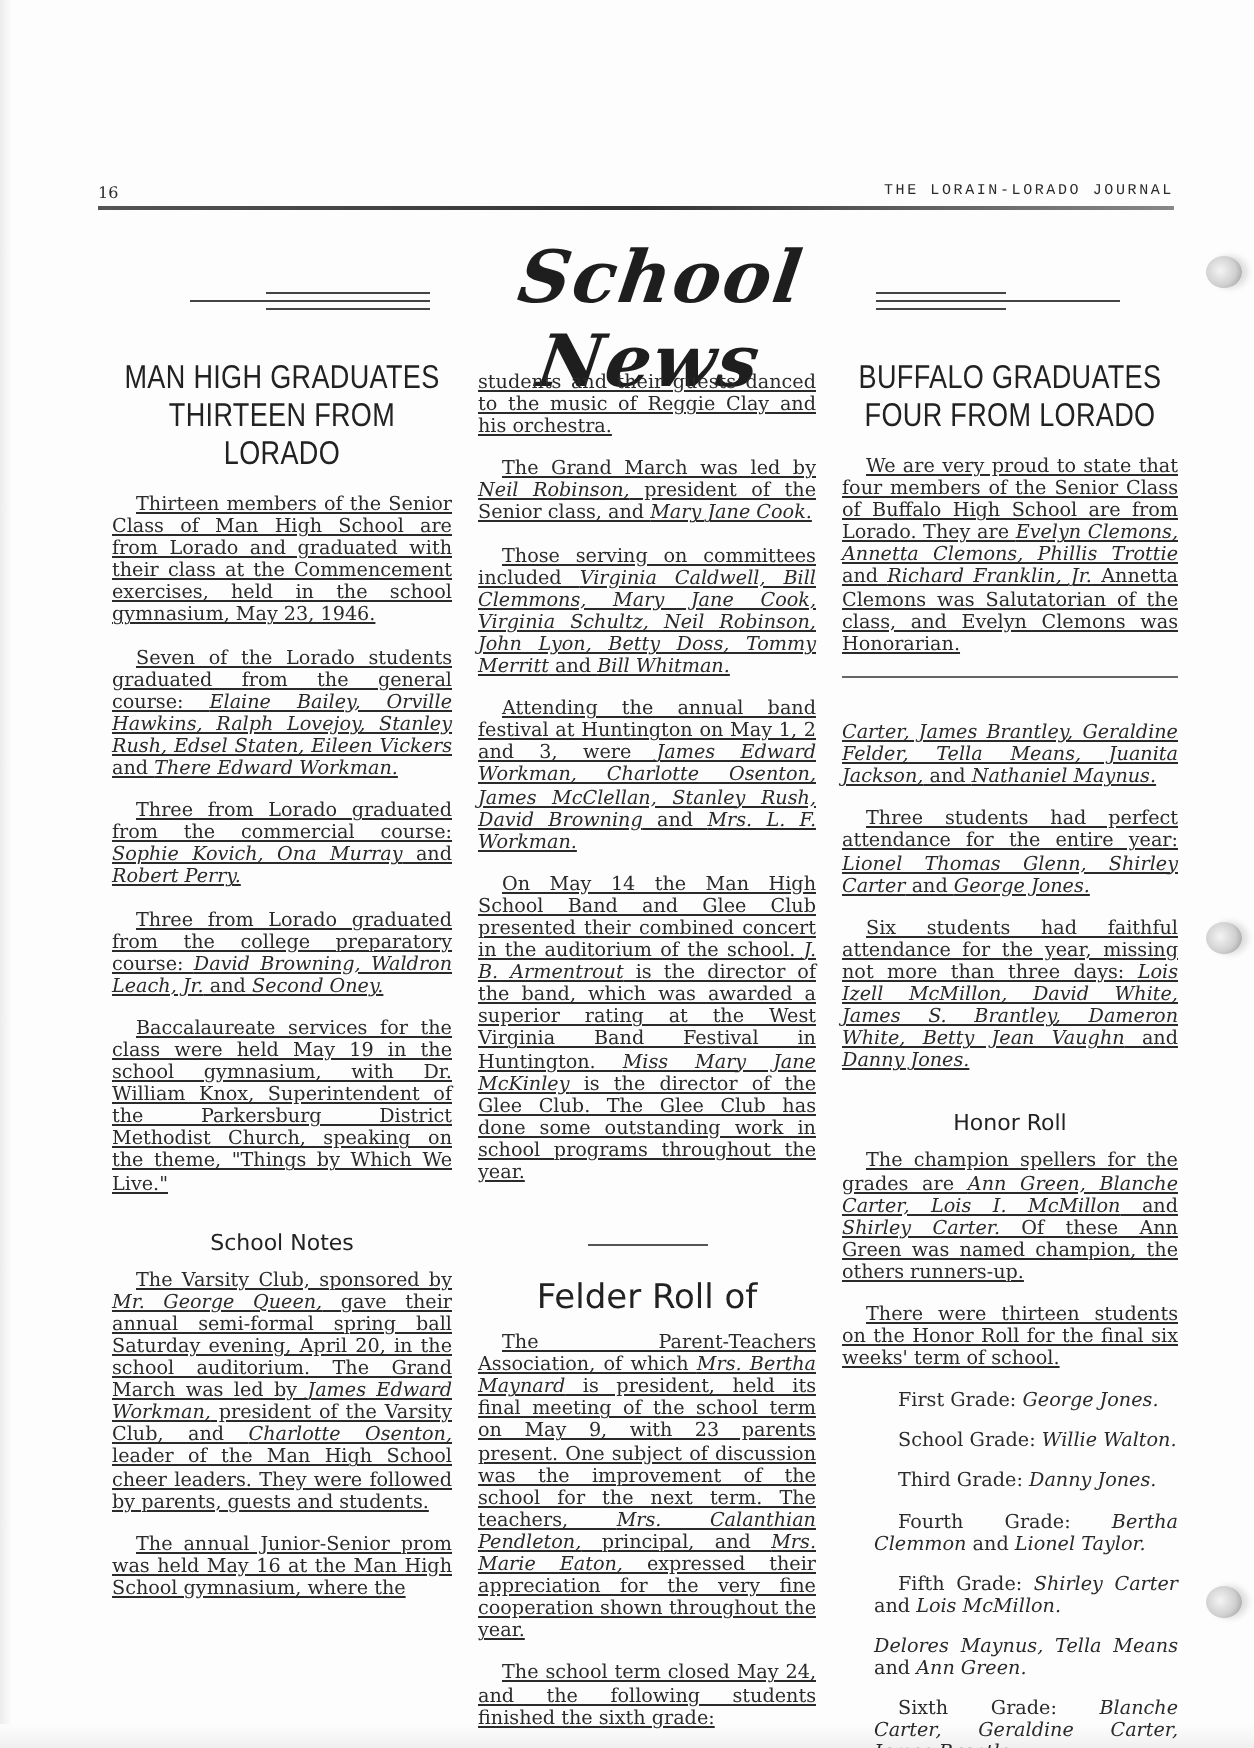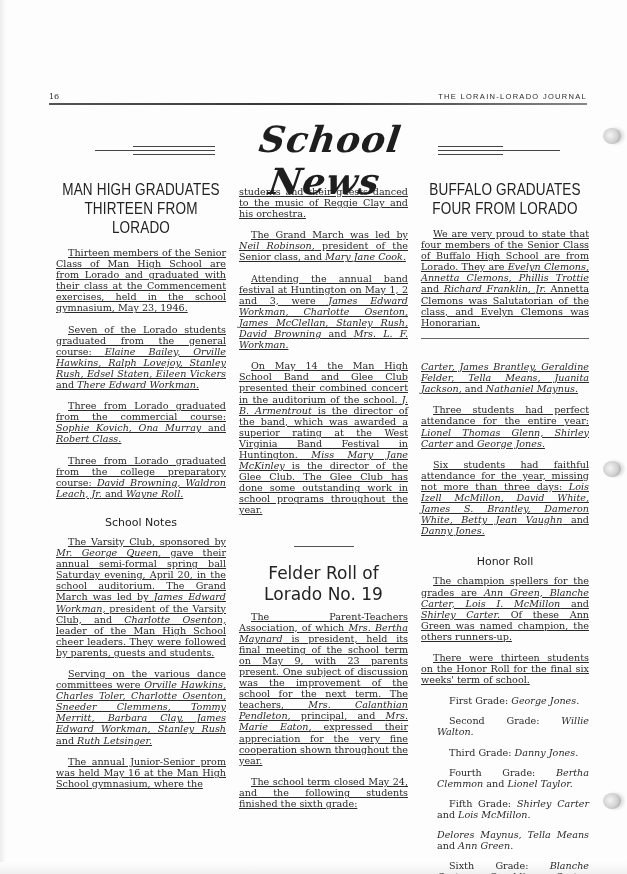--- a/index.html
+++ b/index.html
@@ -18,21 +18,21 @@
     position: absolute; left: 0; bottom: 0; width: 627px; height: 12px;
     background: linear-gradient(to bottom, #fdfdfd, #f0f0f0);
   }
   .running-head {
     position: absolute; left: 49px; top: 90px; width: 538px; height: 14px;
     font-size: 8px;
   }
   .page-num { position: absolute; left: 0; top: 2px; font-size: 8px; }
   .journal-title {
     position: absolute; right: 0; top: 2px; font-size: 7.5px; letter-spacing: 1.3px;
-    font-family: Liberation Sans, sans-serif;
+    font-family: Liberation Mono, monospace;
     text-align: center;
   }
   .head-rule {
     position: absolute; left: 0; right: 0; top: 13px; height: 1.5px;
     background: linear-gradient(to right, #555, #333 50%, #888);
   }
   .banner {
     position: absolute; left: 95px; top: 118px; width: 460px; height: 60px;
   }
   .banner-lines-left, .banner-lines-right { position: absolute; top: 28px; }
@@ -105,55 +105,55 @@
   </div>
 </div>
 
 <div class="col col-1">
   <div class="headline-cond">
     <div>MAN HIGH GRADUATES</div>
     <div>THIRTEEN FROM LORADO</div>
   </div>
   <p>Thirteen members of the Senior Class of Man High School are from Lorado and graduated with their class at the Commencement exercises, held in the school gymnasium, May 23, 1946.</p>
   <p>Seven of the Lorado students graduated from the general course: <em>Elaine Bailey, Orville Hawkins, Ralph Lovejoy, Stanley Rush, Edsel Staten, Eileen Vickers</em> and <em>There Edward Workman.</em></p>
-  <p>Three from Lorado graduated from the commercial course: <em>Sophie Kovich, Ona Murray</em> and <em>Robert Class.</em></p>
-  <p>Three from Lorado graduated from the college preparatory course: <em>David Browning, Waldron Leach, Jr.</em> and <em>Wayne Roll.</em></p>
+  <p>Three from Lorado graduated from the commercial course: <em>Sophie Kovich, Ona Murray</em> and <em>Robert Perry.</em></p>
+  <p>Three from Lorado graduated from the college preparatory course: <em>David Browning, Waldron Leach, Jr.</em> and <em>Second Oney.</em></p>
+  <p>Baccalaureate services for the class were held May 19 in the school gymnasium, with Dr. William Knox, Superintendent of the Parkersburg District Methodist Church, speaking on the theme, "Things by Which We Live."</p>
   <div class="subhead" style="margin-top:18px">School Notes</div>
   <p>The Varsity Club, sponsored by <em>Mr. George Queen,</em> gave their annual semi-formal spring ball Saturday evening, April 20, in the school auditorium. The Grand March was led by <em>James Edward Workman,</em> president of the Varsity Club, and <em>Charlotte Osenton,</em> leader of the Man High School cheer leaders. They were followed by parents, guests and students.</p>
-  <p>Serving on the various dance committees were <em>Orville Hawkins, Charles Toler, Charlotte Osenton, Sneeder Clemmens, Tommy Merritt, Barbara Clay, James Edward Workman, Stanley Rush</em> and <em>Ruth Letsinger.</em></p>
   <p>The annual Junior-Senior prom was held May 16 at the Man High School gymnasium, where the</p>
 </div>
 
 <div class="col col-2">
   <p class="noindent">students and their guests danced to the music of Reggie Clay and his orchestra.</p>
   <p>The Grand March was led by <em>Neil Robinson,</em> president of the Senior class, and <em>Mary Jane Cook.</em></p>
+  <p>Those serving on committees included <em>Virginia Caldwell, Bill Clemmons, Mary Jane Cook, Virginia Schultz, Neil Robinson, John Lyon, Betty Doss, Tommy Merritt</em> and <em>Bill Whitman.</em></p>
   <p>Attending the annual band festival at Huntington on May 1, 2 and 3, were <em>James Edward Workman, Charlotte Osenton, James McClellan, Stanley Rush, David Browning</em> and <em>Mrs. L. F. Workman.</em></p>
   <p>On May 14 the Man High School Band and Glee Club presented their combined concert in the auditorium of the school. <em>J. B. Armentrout</em> is the director of the band, which was awarded a superior rating at the West Virginia Band Festival in Huntington. <em>Miss Mary Jane McKinley</em> is the director of the Glee Club. The Glee Club has done some outstanding work in school programs throughout the year.</p>
   <div class="divider-short"></div>
   <div class="headline-slab" style="margin-top:16px">
     <div>Felder Roll of</div>
-    <div>Lorado No. 19</div>
   </div>
   <p>The Parent-Teachers Association, of which <em>Mrs. Bertha Maynard</em> is president, held its final meeting of the school term on May 9, with 23 parents present. One subject of discussion was the improvement of the school for the next term. The teachers, <em>Mrs. Calanthian Pendleton,</em> principal, and <em>Mrs. Marie Eaton,</em> expressed their appreciation for the very fine cooperation shown throughout the year.</p>
   <p>The school term closed May 24, and the following students finished the sixth grade: </p>
 </div>
 
 <div class="col col-3">
   <div class="headline-cond">
     <div>BUFFALO GRADUATES</div>
     <div>FOUR FROM LORADO</div>
   </div>
   <p>We are very proud to state that four members of the Senior Class of Buffalo High School are from Lorado. They are <em>Evelyn Clemons, Annetta Clemons, Phillis Trottie</em> and <em>Richard Franklin, Jr.</em> Annetta Clemons was Salutatorian of the class, and Evelyn Clemons was Honorarian.</p>
   <div class="divider-full"></div>
   <p class="noindent"><em>Carter, James Brantley, Geraldine Felder, Tella Means, Juanita Jackson,</em> and <em>Nathaniel Maynus.</em></p>
   <p>Three students had perfect attendance for the entire year: <em>Lionel Thomas Glenn, Shirley Carter</em> and <em>George Jones.</em></p>
   <p>Six students had faithful attendance for the year, missing not more than three days: <em>Lois Izell McMillon, David White, James S. Brantley, Dameron White, Betty Jean Vaughn</em> and <em>Danny Jones.</em></p>
   <div class="subhead" style="margin-top:20px">Honor Roll</div>
   <p>The champion spellers for the grades are <em>Ann Green, Blanche Carter, Lois I. McMillon</em> and <em>Shirley Carter.</em> Of these Ann Green was named champion, the others runners-up.</p>
   <p>There were thirteen students on the Honor Roll for the final six weeks' term of school.</p>
   <div class="grade"><span>First Grade:</span> <em>George Jones.</em></div>
-  <div class="grade"><span>Second Grade:</span> <em>Willie Walton.</em></div>
+  <div class="grade"><span>School Grade:</span> <em>Willie Walton.</em></div>
   <div class="grade"><span>Third Grade:</span> <em>Danny Jones.</em></div>
   <div class="grade"><span>Fourth Grade:</span> <em>Bertha Clemmon</em> and <em>Lionel Taylor.</em></div>
   <div class="grade"><span>Fifth Grade:</span> <em>Shirley Carter</em> and <em>Lois McMillon.</em></div>
   <div class="grade" style="text-indent:0"><em>Delores Maynus, Tella Means</em> and <em>Ann Green.</em></div>
   <div class="grade"><span>Sixth Grade:</span> <em>Blanche Carter, Geraldine Carter, James Brantley,</em></div>
 </div>
 
 </body></html>

